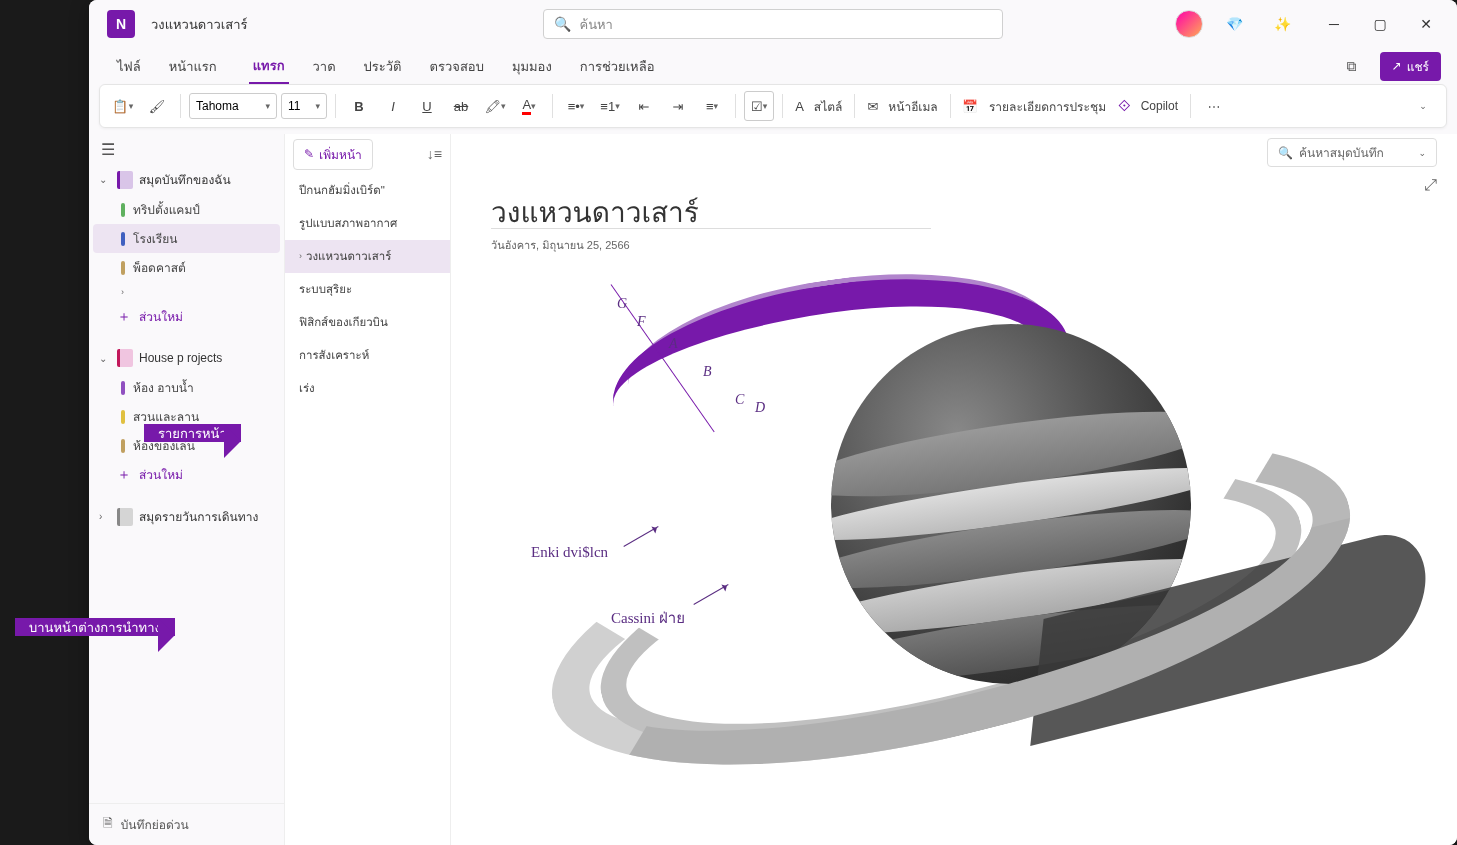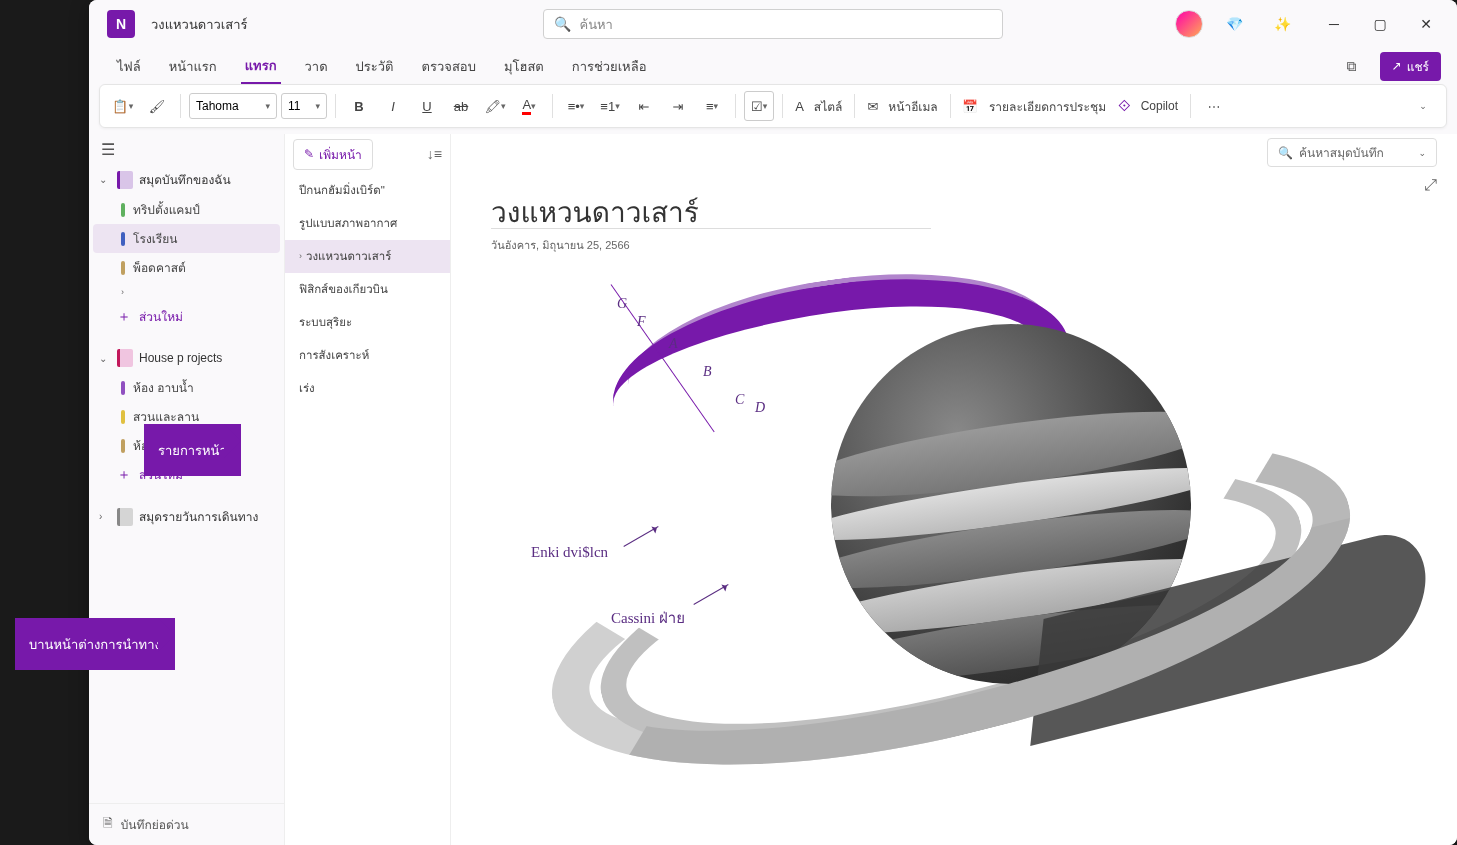--- a/index.html
+++ b/index.html
@@ -15,21 +15,21 @@
 .search-icon { margin-right: 8px; font-size: 14px; }
 .title-right { margin-left: auto; display: flex; align-items: center; gap: 8px; }
 .avatar { width: 28px; height: 28px; border-radius: 50%; background: linear-gradient(135deg,#f0a,#fa5); border: 1px solid #ddd; margin-right: 4px; }
 .title-icon-btn { width: 40px; height: 40px; display: flex; align-items: center; justify-content: center; color: #555; font-size: 14px; }
 .win-controls { display: flex; }
 .win-btn { width: 46px; height: 40px; display: flex; align-items: center; justify-content: center; color: #333; font-size: 14px; }
 
 
 .tabs-row { height: 36px; display: flex; align-items: center; padding: 0 16px 0 24px; gap: 20px; font-size: 13px; color: #444; }
 .tab { padding: 6px 4px; cursor: pointer; }
-.tab.active { color: #7719aa; border-bottom: 2px solid #7719aa; font-weight: 600; }
+.tab.active { color: #7719aa; border-bottom: 2px solid #7719aa; font-weight: 600; margin-left: 8px; }
 .tabs-right { margin-left: auto; display: flex; align-items: center; gap: 8px; }
 .share-btn { background: #7719aa; color: white; border-radius: 4px; padding: 5px 12px; font-size: 12px; display: flex; align-items: center; gap: 5px; }
 
 
 .ribbon { height: 44px; margin: 0 10px 6px 10px; background: white; border: 1px solid #e5e5e5; border-radius: 6px; display: flex; align-items: center; padding: 0 8px; gap: 4px; box-shadow: 0 1px 3px rgba(0,0,0,0.05); }
 .ribbon-btn { height: 30px; min-width: 30px; display: flex; align-items: center; justify-content: center; color: #444; padding: 0 4px; font-size: 13px; position: relative; }
 .ribbon-sep { width: 1px; height: 24px; background: #e0e0e0; margin: 0 4px; }
 .font-select { width: 88px; height: 26px; border: 1px solid #ccc; border-radius: 3px; font-size: 12px; padding: 0 6px; display: flex; align-items: center; justify-content: space-between; }
 .size-select { width: 46px; height: 26px; border: 1px solid #ccc; border-radius: 3px; font-size: 12px; padding: 0 6px; display: flex; align-items: center; justify-content: space-between; }
 .chev { font-size: 9px; color: #666; }
@@ -88,21 +88,21 @@
 .band5 { height: 50px; top: 295px; background: linear-gradient(#777,#555); transform: rotate(-8deg); }
 .ring-front { position: absolute; width: 820px; height: 260px; border: 38px solid #b0b0b0; border-radius: 50%; left: 30px; top: 200px; transform: rotate(-14deg); border-top-color: transparent; border-left-color: transparent; clip-path: polygon(0 55%, 100% 55%, 100% 100%, 0 100%); }
 .ring-shadow { position: absolute; width: 400px; height: 120px; background: #3a3a3a; left: 520px; top: 300px; transform: rotate(-14deg) skewX(-20deg); border-radius: 0 80px 80px 0; opacity: 0.85; }
 .diag-line { position: absolute; left: 100px; top: 10px; width: 180px; height: 1px; background: #7719aa; transform: rotate(55deg); transform-origin: left; }
 .ring-label { position: absolute; font-family: cursive; color: #5a2d82; font-size: 14px; font-style: italic; }
 .note-annot { position: absolute; font-family: cursive; color: #5a2d82; font-size: 15px; }
 .arrow { position: absolute; width: 40px; height: 1px; background: #5a2d82; }
 .arrow::after { content: ''; position: absolute; right: -2px; top: -3px; border: 4px solid transparent; border-left-color: #5a2d82; }
 
 
-.callout { position: absolute; background: #7719aa; color: white; font-size: 13px; padding: 0 14px; height: 52px; display: flex; align-items: center; }
+.callout { position: absolute; background: #7719aa; color: white; font-size: 13px; padding: 0 14px; height: 18px; display: flex; align-items: center; }
 .callout::after { content: ''; position: absolute; right: -17px; top: 0; border: 17px solid transparent; border-left-color: #7719aa; }
 
 .c-green { background:#5fb05f; } .c-red { background:#d04040; } .c-tan { background:#c0a060; } .c-blue { background:#4060c0; } .c-purple { background:#9050c0; } .c-yellow { background:#e0c040; }
 </style>
 </head>
 <body>
 
 <div class="app-window">
 
   <div class="titlebar">
@@ -126,21 +126,21 @@
     </div>
   </div>
 
   <div class="tabs-row">
     <div class="tab">ไฟล์</div>
     <div class="tab">หน้าแรก</div>
     <div class="tab active">แทรก</div>
     <div class="tab">วาด</div>
     <div class="tab">ประวัติ</div>
     <div class="tab">ตรวจสอบ</div>
-    <div class="tab">มุโฮสต</div>
+    <div class="tab">มุมมอง</div>
     <div class="tab">การช่วยเหลือ</div>
     <div class="tabs-right">
       <div class="title-icon-btn" style="color:#555;">⧉</div>
       <div class="share-btn">
         <span>↗</span>
         <span>แชร์</span>
       </div>
     </div>
   </div>
 
@@ -263,22 +263,22 @@
           <span>เพิ่มหน้า</span>
         </div>
         <div class="sort-btn">↓≡</div>
       </div>
       <div class="page-item">ปีกนกฮัมมิ่งเบิร์ด"</div>
       <div class="page-item">รูปแบบสภาพอากาศ</div>
       <div class="page-item selected">
           <span class="pchev">›</span>
           <span>วงแหวนดาวเสาร์</span>
         </div>
+      <div class="page-item">ระบบสุริยะ</div>
       <div class="page-item">ฟิสิกส์ของเกียวบิน</div>
-      <div class="page-item">ระบบสุริยะ</div>
       <div class="page-item">การสังเคราะห์</div>
       <div class="page-item">เร่ง</div>
     </div>
 
     <div class="canvas">
       <div class="search-notes">
         <span>🔍</span>
         <span>ค้นหาสมุดบันทึก</span>
         <span class="chev" style="margin-left:auto;">⌄</span>
       </div>

